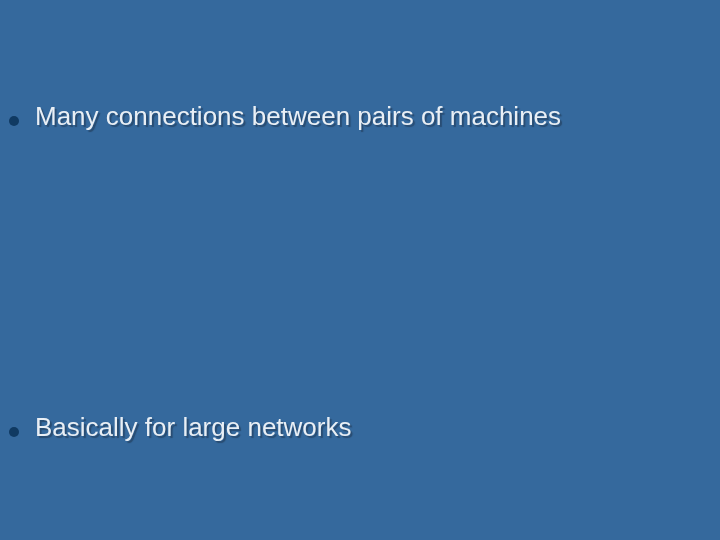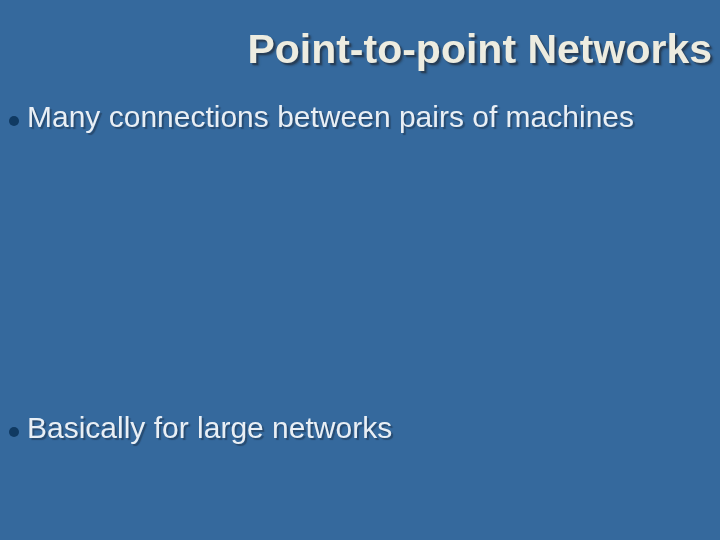--- a/index.html
+++ b/index.html
@@ -49,34 +49,33 @@
   .bullet-item.b4 { top: 409px; }
   .bullet-dot {
     flex: 0 0 auto;
     width: 10px;
     height: 10px;
     border-radius: 50%;
     background: var(--bullet-dot);
     margin: 18px 0 0 9px;
   }
   .bullet-text {
-    margin-left: 8px;
+    margin-left: 16px;
     width: 640px;
-    font-size: 30px;
+    font-size: 26px;
     line-height: 37px;
     color: var(--body-text);
     text-shadow: 2px 2px 1px rgba(25, 40, 60, 0.45);
   }
 </style>
 </head>
 <body>
 
 <div class="slide">
 
-  <div class="slide-title">Point-to-point Networks</div>
 
   <div class="bullet-item b1">
     <span class="bullet-dot"></span>
     <span class="bullet-text">Many connections between pairs of machines</span>
   </div>
 
 
 
   <div class="bullet-item b4">
     <span class="bullet-dot"></span>

